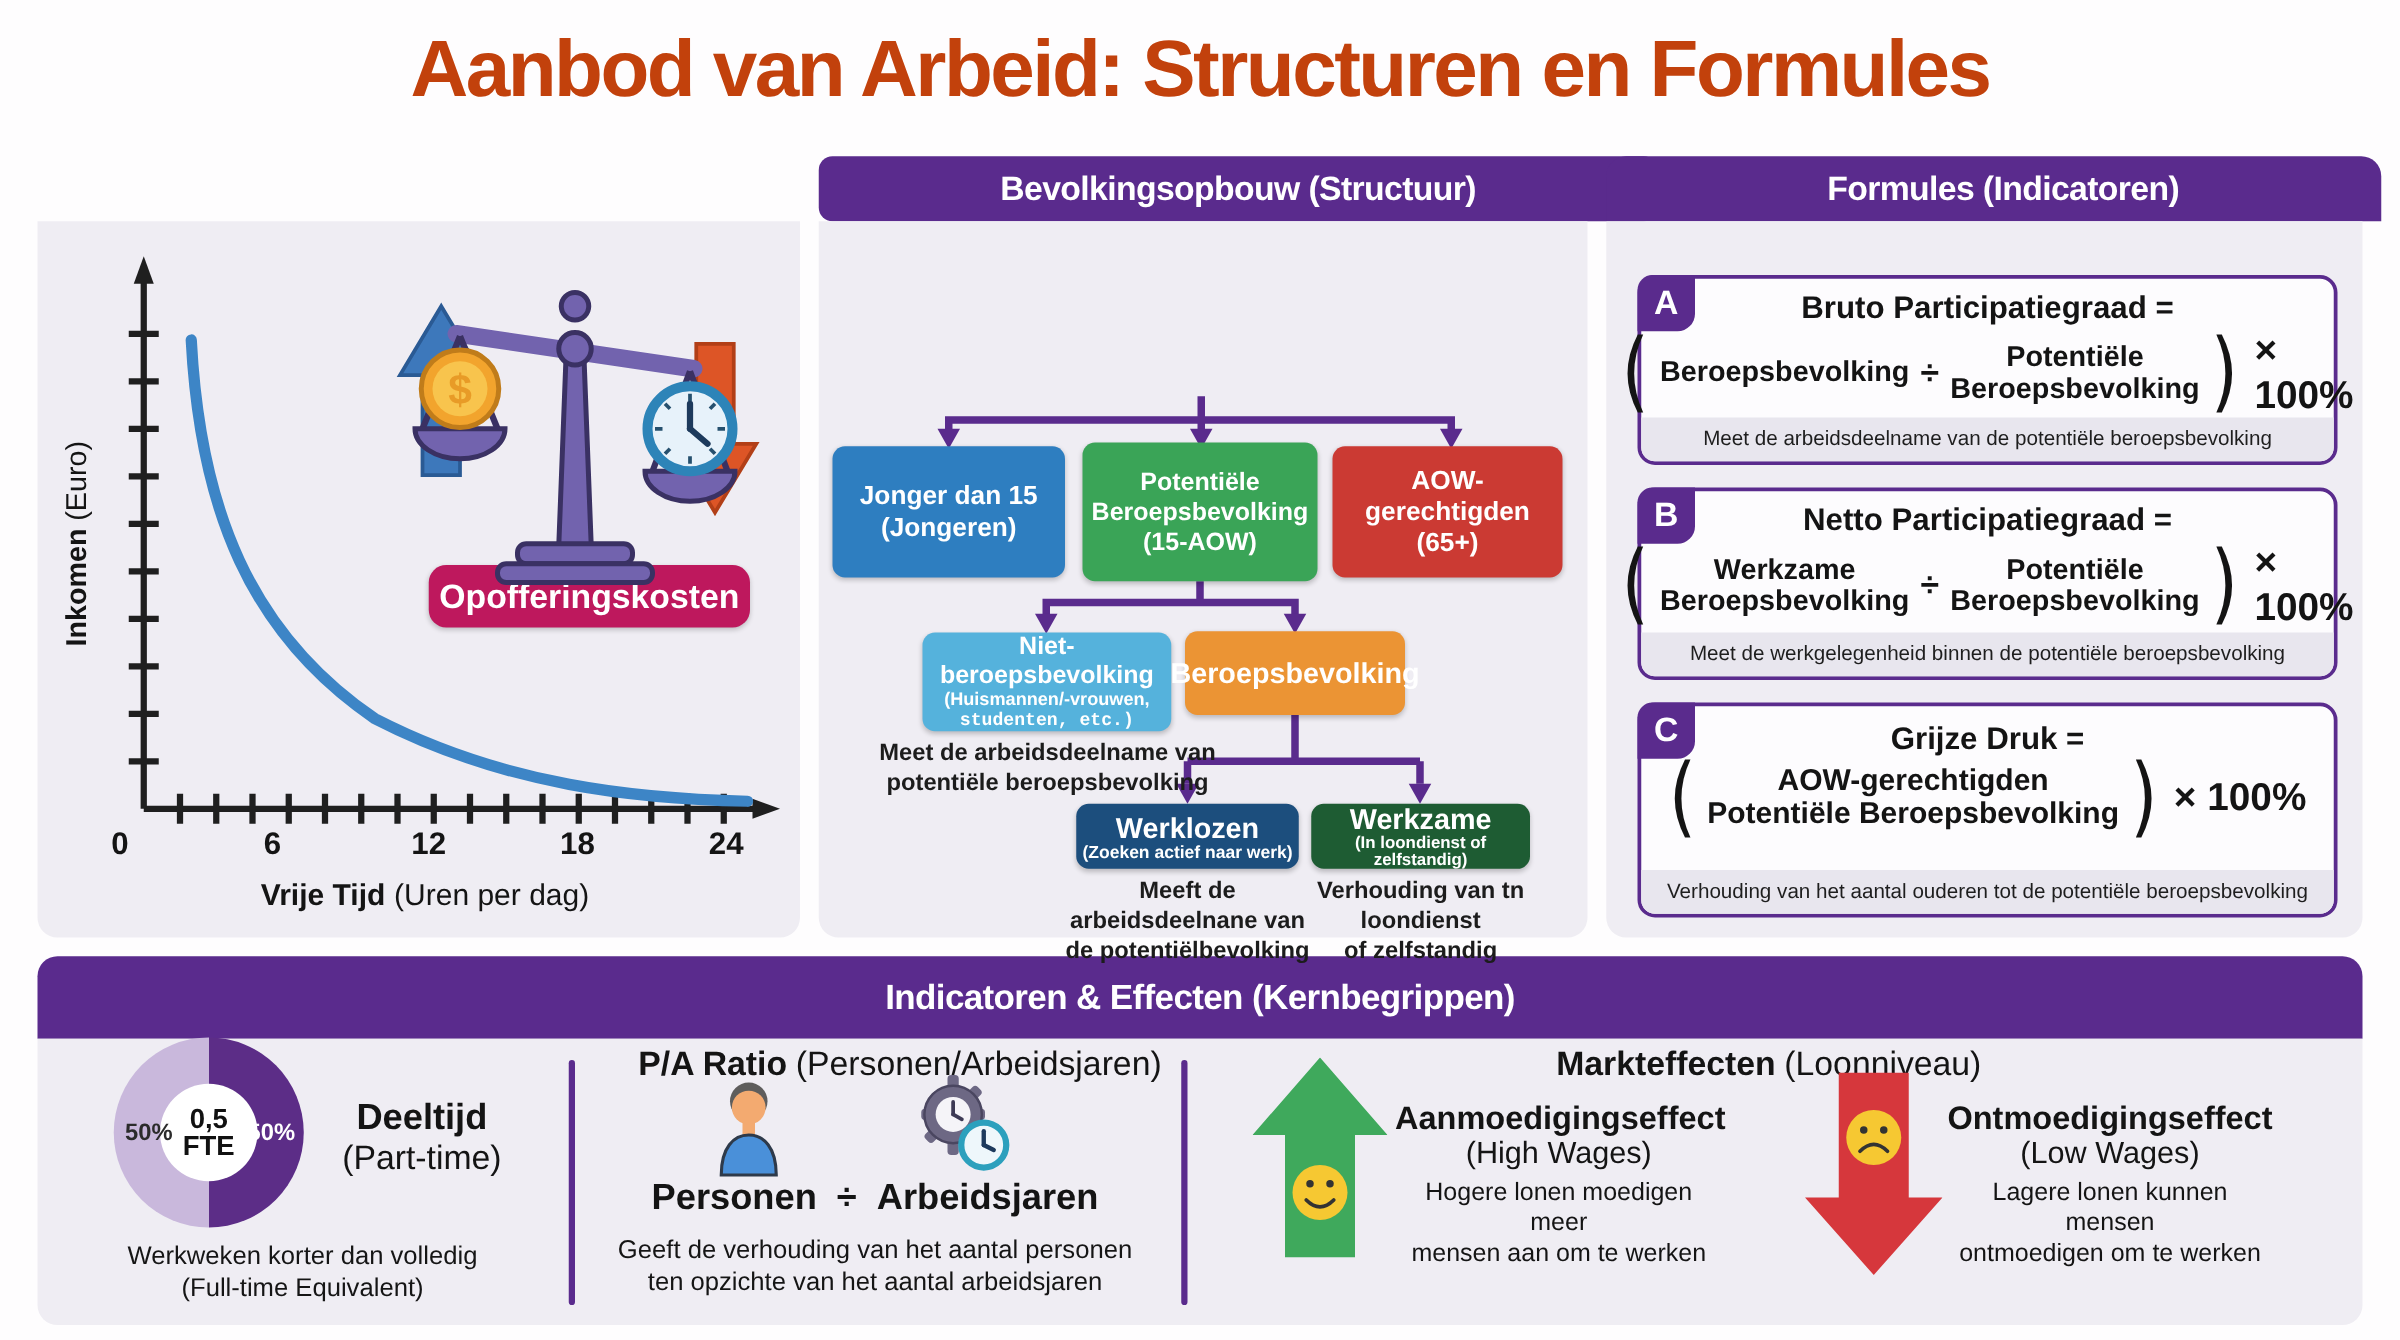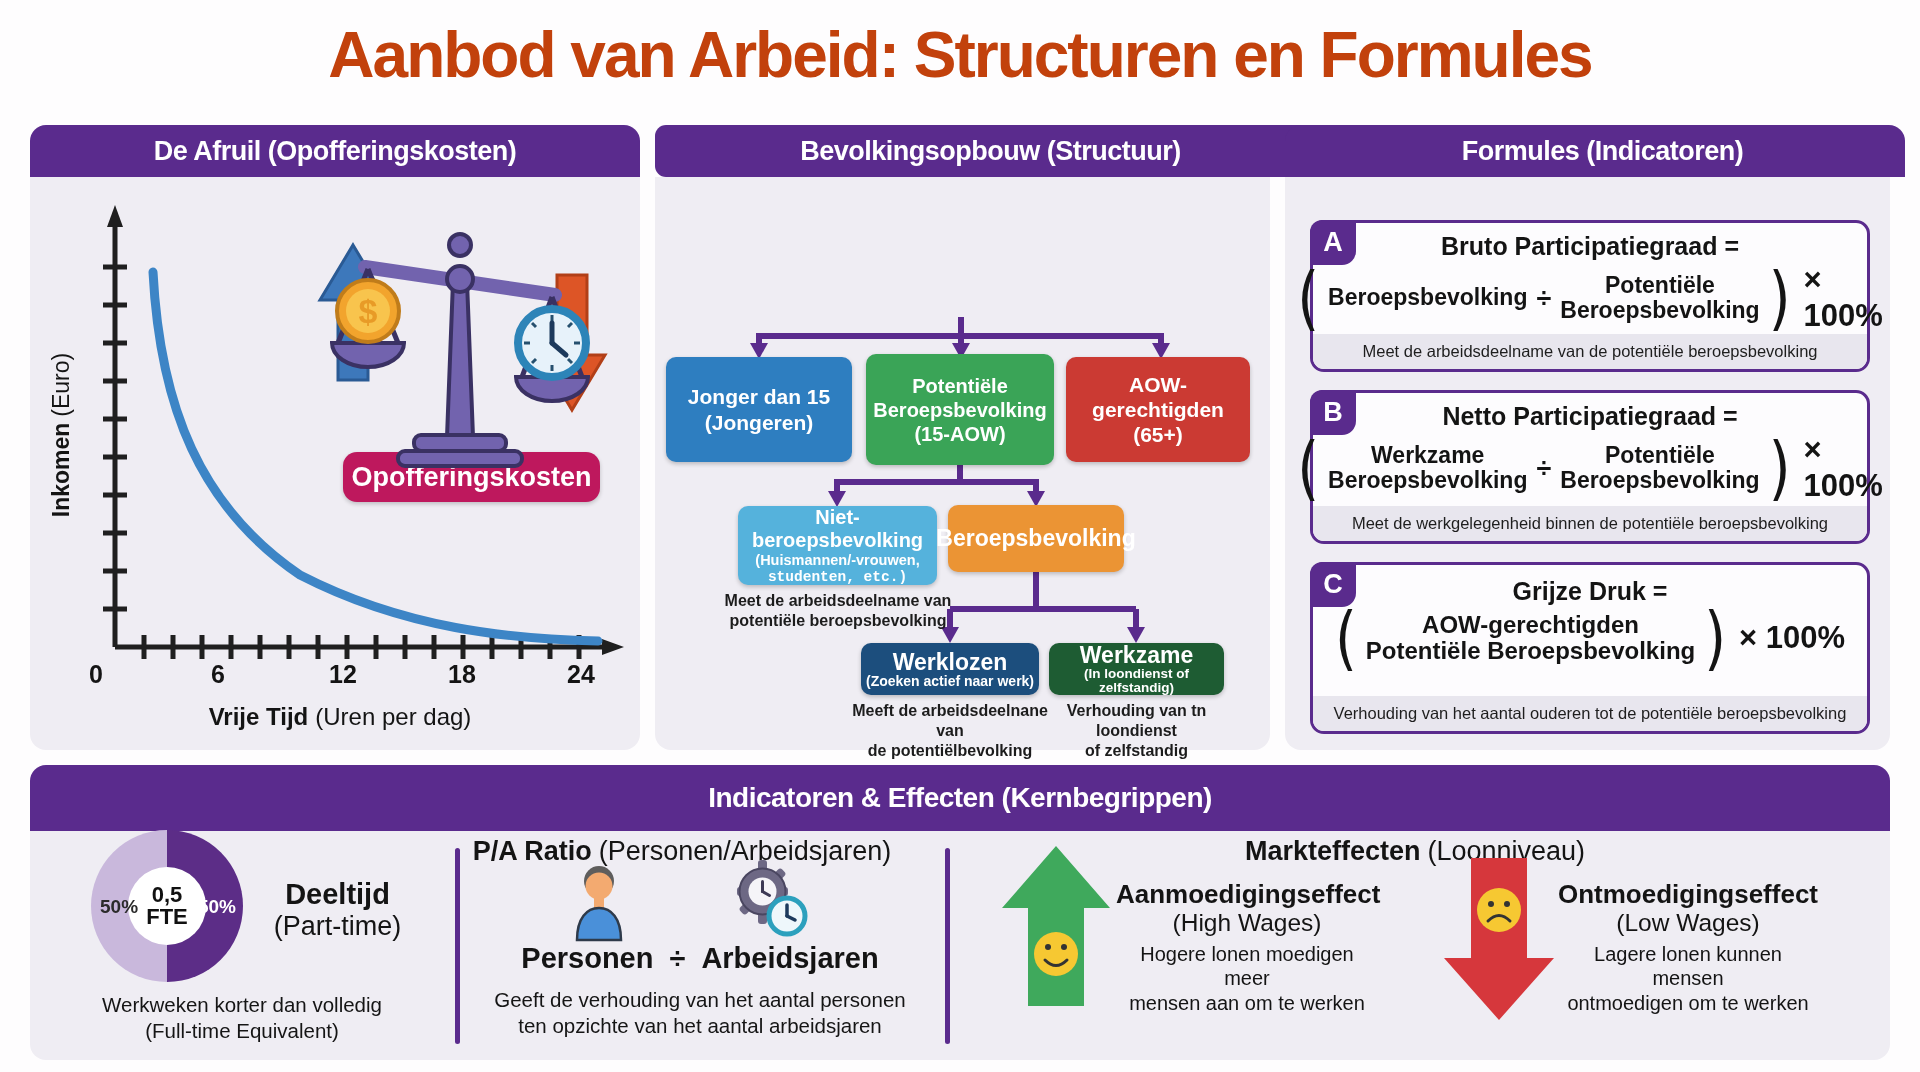--- a/index.html
+++ b/index.html
@@ -9,21 +9,21 @@
     font-size:64px;font-weight:bold;color:#c2410c;letter-spacing:-2px;}
   
   .panel-header{position:absolute;height:52px;background:#5a2b8d;color:#fff;
     display:flex;align-items:center;justify-content:center;font-size:27px;font-weight:bold;
     border-radius:16px 16px 0 0;letter-spacing:-.5px;}
   .panel-body{position:absolute;background:#efedf3;border-radius:0 0 16px 16px;}
   
   .fbox{position:absolute;border-radius:10px;color:#fff;display:flex;flex-direction:column;
     align-items:center;justify-content:center;text-align:center;font-weight:bold;
     box-shadow:0 2px 4px rgba(0,0,0,.22);z-index:2;line-height:1.2;}
-  .fcap{position:absolute;text-align:center;font-size:16px;font-weight:bold;color:#1c1c1c;line-height:1.25;z-index:2;}
+  .fcap{position:absolute;text-align:center;font-size:19px;font-weight:bold;color:#1c1c1c;line-height:1.25;z-index:2;}
   
   .formula-card{position:absolute;left:1310px;width:560px;background:#fdfcfe;border:3px solid #5a2b8d;
     border-radius:14px;box-sizing:border-box;}
   .formula-tab{position:absolute;top:-3px;left:-3px;width:46px;height:45px;background:#5a2b8d;color:#fff;
     font-size:27px;font-weight:bold;display:flex;align-items:center;justify-content:center;
     border-radius:12px 0 14px 0;}
   .formula-title{text-align:center;font-size:25px;font-weight:bold;color:#141414;margin-top:9px;}
   .formula-row{display:flex;align-items:center;justify-content:center;gap:9px;margin-top:1px;color:#141414;}
   .paren{font-family:"DejaVu Sans",sans-serif;font-size:56px;font-weight:normal;display:inline-block;
     transform:scaleY(1.25);line-height:.9;}
@@ -59,21 +59,20 @@
   .row-labels{position:absolute;display:flex;align-items:center;justify-content:center;gap:16px;
     font-size:29px;font-weight:bold;color:#141414;}
 </style>
 </head>
 <body>
 
 <div class="stage">
 
   <div class="page-title">Aanbod van Arbeid: Structuren en Formules</div>
 
-  <div class="panel-header" style="left:30px;top:125px;width:610px;">De Afruil (Opofferingskosten)</div>
   <div class="panel-body" style="left:30px;top:177px;width:610px;height:573px;"></div>
 
   <svg style="position:absolute;left:30px;top:177px;z-index:1;" width="610" height="573" viewBox="0 0 610 573">
 
     <line x1="85" y1="470" x2="578" y2="470" stroke="#1f1f1f" stroke-width="5"></line>
     <line x1="85" y1="470" x2="85" y2="46" stroke="#1f1f1f" stroke-width="5"></line>
     <polygon points="77,50 93,50 85,28" fill="#1f1f1f"></polygon>
     <polygon points="572,462 572,478 594,470" fill="#1f1f1f"></polygon>
 
     <g stroke="#1f1f1f" stroke-width="5">
@@ -311,21 +310,21 @@
   </div>
   <div class="effect-text" style="left:255px;top:878px;width:165px;">
     <div style="font-size:29px;font-weight:bold;">Deeltijd</div>
     <div style="font-size:27px;">(Part-time)</div>
   </div>
   <div class="cap-block" style="left:62px;top:992px;width:360px;">
     <div>Werkweken korter dan volledig</div>
       <div>(Full-time Equivalent)</div>
   </div>
 
-  <div class="sec-title" style="left:452px;top:836px;width:460px;">
+  <div class="sec-title" style="left:490px;top:836px;width:460px;">
     <b>P/A Ratio</b><span class="rest">(Personen/Arbeidsjaren)</span>
   </div>
   <svg style="position:absolute;left:573px;top:862px;" width="52" height="80" viewBox="0 0 52 80">
     <rect x="21" y="34" width="10" height="14" fill="#f3aa70"></rect>
     <circle cx="26" cy="19" r="15" fill="#5e5d5c"></circle>
     <circle cx="26" cy="24" r="13.5" fill="#f3aa70"></circle>
     <path d="M4,78 C4,56 14,46 26,46 C38,46 48,56 48,78 Z" fill="#4a90d9" stroke="#2e3a4a" stroke-width="2.5"></path>
   </svg>
   <svg style="position:absolute;left:724px;top:858px;" width="88" height="84" viewBox="0 0 88 84">
     <g fill="#6d6884">

